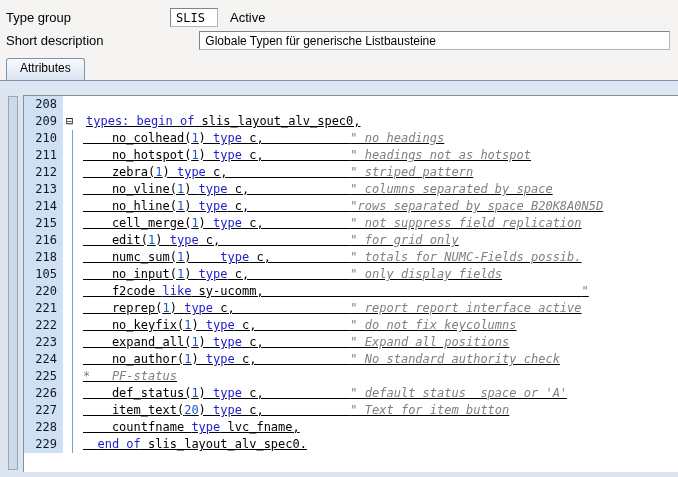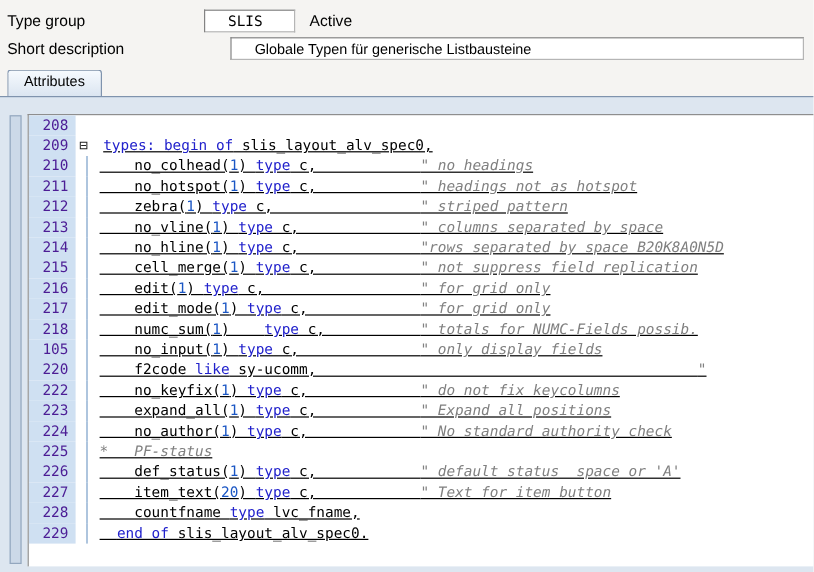--- a/index.html
+++ b/index.html
@@ -9,21 +9,21 @@
     background:#f5f4f2;
   }
   .screen { width:678px; height:477px; display:flex; flex-direction:column; }
 
   
   .form-area { padding:6px 8px 0 6px; }
   .form-row { display:flex; align-items:center; height:23px; }
   .form-row label { width:164px; font-size:13px; color:#000; }
   .field {
     height:17px; border:1px solid #838383; border-bottom-color:#b5b5b5; border-right-color:#b5b5b5;
-    background:#ffffff; font-size:12px; padding:0 19px; box-sizing:content-box;
+    background:#ffffff; font-size:12px; padding:0 5px; box-sizing:content-box;
   }
   .field.small { width:36px; font-family:"DejaVu Sans Mono", monospace; }
   .field.wide  { width:478px; font-family:"Liberation Sans", sans-serif;margin-left:36px; }
   .active-label { margin-left:12px; font-size:13px; }
 
   
   .tabstrip { display:flex; gap:2px; padding:6px 0 0 6px; height:22px; }
   .tab {
     border:1px solid #7f93ad; border-bottom:none; border-radius:3px 3px 0 0;
     padding:2px 13px 3px; font-size:12px; color:#000;
@@ -40,21 +40,21 @@
     width:8px; height:372px; background:#ccd9e8;
     border:1px solid #93a7bf; margin-right:5px; margin-top:1px;
   }
   .editor {
     flex:1; height:376px; background:#ffffff;
     border-left:1px solid #8e8e8e; border-top:1px solid #8e8e8e;
     font-family:"DejaVu Sans Mono", monospace; font-size:12px; overflow:hidden;
   }
   .line { display:flex; height:17px; line-height:17px; white-space:pre; }
   .lnum {
-    width:33px; flex:0 0 33px; background:#cfe0f2; color:#4c1d95;
+    width:33px; flex:0 0 33px; background:#cfe0f2; color:#0f172a;
     text-align:right; padding-right:6px;
   }
   .fold { width:20px; flex:0 0 20px; position:relative; }
   .fold-bar::before {
     content:""; position:absolute; left:9px; top:0; bottom:0;
     border-left:1px solid #7aa0c8;
   }
   .fold-box { padding-left:3px; color:#222; font-size:12px; cursor:pointer; }
   .codeline { flex:1;text-decoration:underline; }
   .kw  { color:#2222cc; }
@@ -89,24 +89,24 @@
     <div class="editor" id="editor">
         <div class="line"><span class="lnum">208</span><span class="fold"></span><span class="codeline"></span></div>
         <div class="line"><span class="lnum">209</span><span class="fold fold-box">⊟</span><span class="codeline"><span class="kw">types: begin of</span><span class="id"> slis_layout_alv_spec0,</span></span></div>
         <div class="line"><span class="lnum">210</span><span class="fold fold-bar"></span><span class="codeline"><span class="id">    no_colhead(</span><span class="num">1</span><span class="id">) </span><span class="kw">type</span><span class="id"> c,            </span><span class="cm">" no headings</span></span></div>
         <div class="line"><span class="lnum">211</span><span class="fold fold-bar"></span><span class="codeline"><span class="id">    no_hotspot(</span><span class="num">1</span><span class="id">) </span><span class="kw">type</span><span class="id"> c,            </span><span class="cm">" headings not as hotspot</span></span></div>
         <div class="line"><span class="lnum">212</span><span class="fold fold-bar"></span><span class="codeline"><span class="id">    zebra(</span><span class="num">1</span><span class="id">) </span><span class="kw">type</span><span class="id"> c,                 </span><span class="cm">" striped pattern</span></span></div>
         <div class="line"><span class="lnum">213</span><span class="fold fold-bar"></span><span class="codeline"><span class="id">    no_vline(</span><span class="num">1</span><span class="id">) </span><span class="kw">type</span><span class="id"> c,              </span><span class="cm">" columns separated by space</span></span></div>
         <div class="line"><span class="lnum">214</span><span class="fold fold-bar"></span><span class="codeline"><span class="id">    no_hline(</span><span class="num">1</span><span class="id">) </span><span class="kw">type</span><span class="id"> c,              </span><span class="cm">"rows separated by space B20K8A0N5D</span></span></div>
         <div class="line"><span class="lnum">215</span><span class="fold fold-bar"></span><span class="codeline"><span class="id">    cell_merge(</span><span class="num">1</span><span class="id">) </span><span class="kw">type</span><span class="id"> c,            </span><span class="cm">" not suppress field replication</span></span></div>
         <div class="line"><span class="lnum">216</span><span class="fold fold-bar"></span><span class="codeline"><span class="id">    edit(</span><span class="num">1</span><span class="id">) </span><span class="kw">type</span><span class="id"> c,                  </span><span class="cm">" for grid only</span></span></div>
-        <div class="line"><span class="lnum">217</span><span class="fold fold-bar"></span><span class="codeline"><span class="id">    edit_mode(</span><span class="num">1</span><span class="id">) </span><span class="kw">type</span><span class="id"> c,             </span><span class="cm">" for grid only</span></span></div>
         <div class="line"><span class="lnum">218</span><span class="fold fold-bar"></span><span class="codeline"><span class="id">    numc_sum(</span><span class="num">1</span><span class="id">)    </span><span class="kw">type</span><span class="id"> c,           </span><span class="cm">" totals for NUMC-Fields possib.</span></span></div>
         <div class="line"><span class="lnum">105</span><span class="fold fold-bar"></span><span class="codeline"><span class="id">    no_input(</span><span class="num">1</span><span class="id">) </span><span class="kw">type</span><span class="id"> c,              </span><span class="cm">" only display fields</span></span></div>
         <div class="line"><span class="lnum">220</span><span class="fold fold-bar"></span><span class="codeline"><span class="id">    f2code </span><span class="kw">like</span><span class="id"> sy-ucomm,                                            </span><span class="cm">"</span></span></div>
+        <div class="line"><span class="lnum">221</span><span class="fold fold-bar"></span><span class="codeline"><span class="id">    reprep(</span><span class="num">1</span><span class="id">) </span><span class="kw">type</span><span class="id"> c,                </span><span class="cm">" report report interface active</span></span></div>
         <div class="line"><span class="lnum">222</span><span class="fold fold-bar"></span><span class="codeline"><span class="id">    no_keyfix(</span><span class="num">1</span><span class="id">) </span><span class="kw">type</span><span class="id"> c,             </span><span class="cm">" do not fix keycolumns</span></span></div>
         <div class="line"><span class="lnum">223</span><span class="fold fold-bar"></span><span class="codeline"><span class="id">    expand_all(</span><span class="num">1</span><span class="id">) </span><span class="kw">type</span><span class="id"> c,            </span><span class="cm">" Expand all positions</span></span></div>
         <div class="line"><span class="lnum">224</span><span class="fold fold-bar"></span><span class="codeline"><span class="id">    no_author(</span><span class="num">1</span><span class="id">) </span><span class="kw">type</span><span class="id"> c,             </span><span class="cm">" No standard authority check</span></span></div>
         <div class="line"><span class="lnum">225</span><span class="fold fold-bar"></span><span class="codeline"><span class="cm">*   PF-status</span></span></div>
         <div class="line"><span class="lnum">226</span><span class="fold fold-bar"></span><span class="codeline"><span class="id">    def_status(</span><span class="num">1</span><span class="id">) </span><span class="kw">type</span><span class="id"> c,            </span><span class="cm">" default status  space or 'A'</span></span></div>
         <div class="line"><span class="lnum">227</span><span class="fold fold-bar"></span><span class="codeline"><span class="id">    item_text(</span><span class="num">20</span><span class="id">) </span><span class="kw">type</span><span class="id"> c,            </span><span class="cm">" Text for item button</span></span></div>
         <div class="line"><span class="lnum">228</span><span class="fold fold-bar"></span><span class="codeline"><span class="id">    countfname </span><span class="kw">type</span><span class="id"> lvc_fname,</span></span></div>
         <div class="line"><span class="lnum">229</span><span class="fold fold-bar"></span><span class="codeline"><span class="id">  </span><span class="kw">end of</span><span class="id"> slis_layout_alv_spec0.</span></span></div>
       </div>
   </div>

